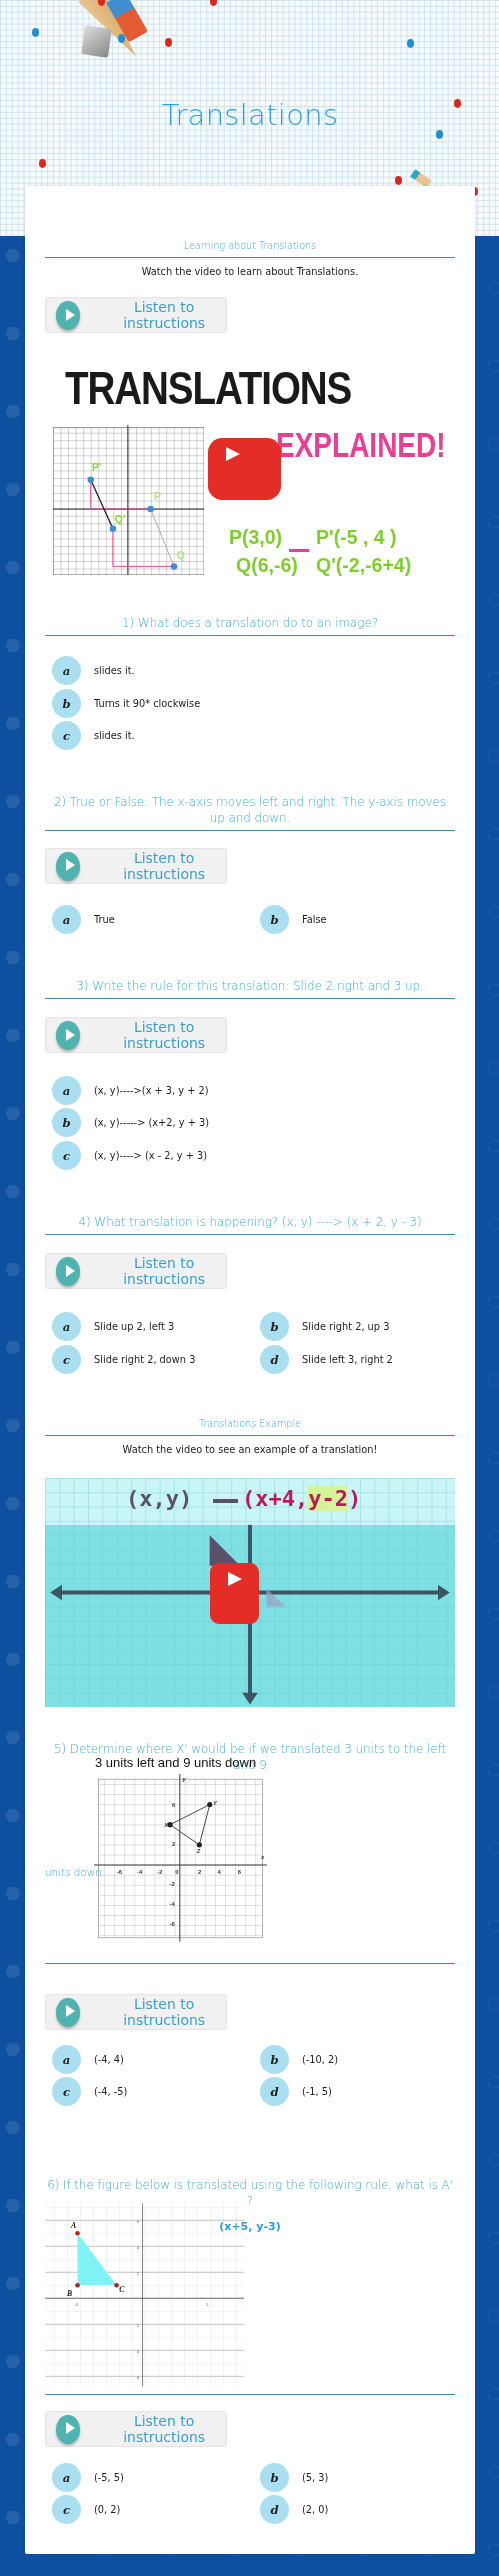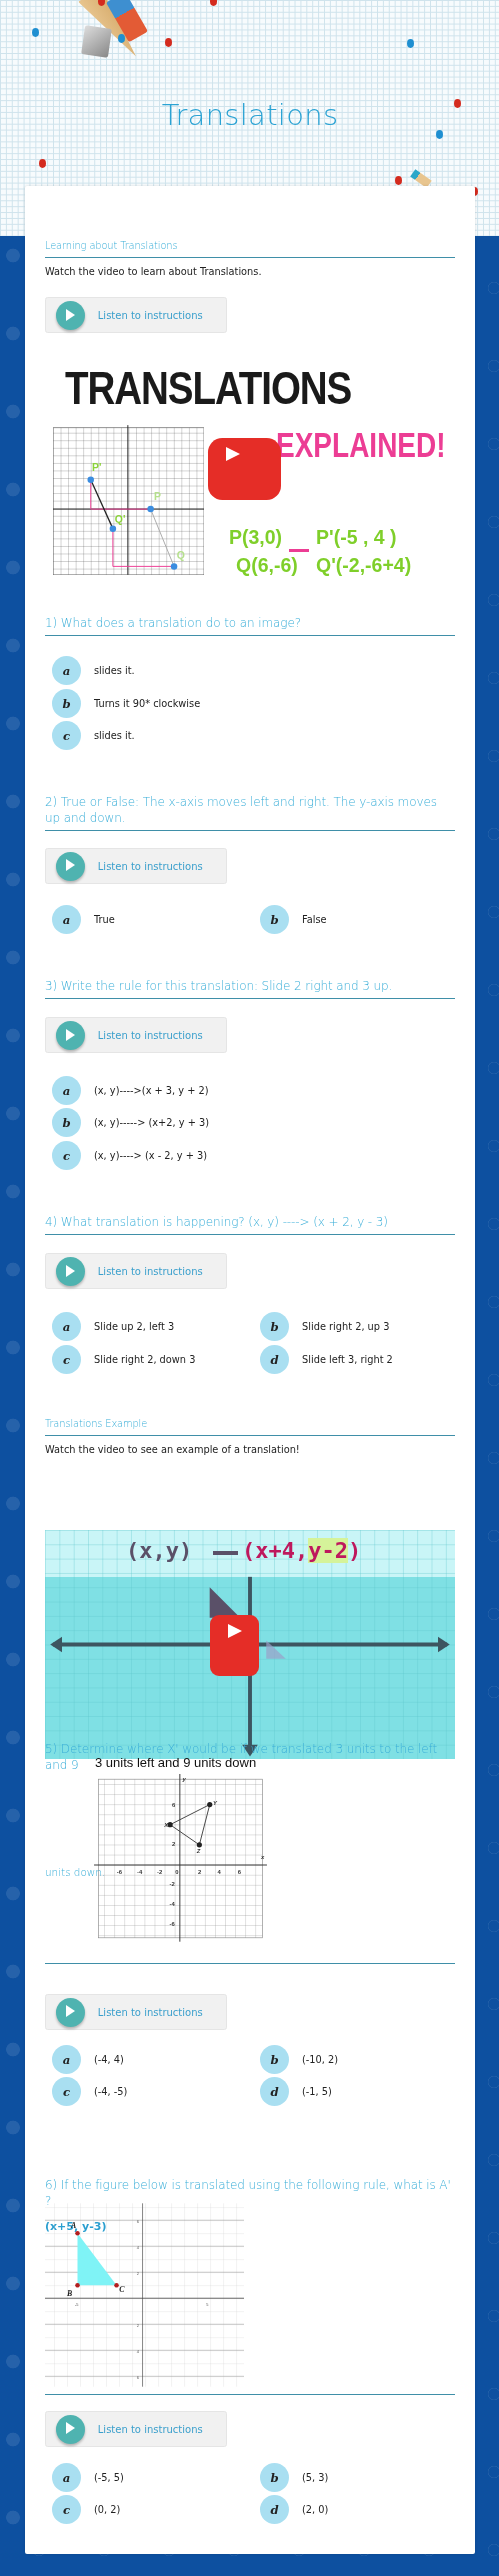--- a/index.html
+++ b/index.html
@@ -58,20 +58,21 @@
   .page-title {
     position: absolute; left: 0; top: 98px; width: 500px; text-align: center;
     font-family: "DejaVu Sans", sans-serif; font-weight: 300;
     font-size: 29px; color: #2ba3d4; letter-spacing: 0.3px;
   }
   
   .card {
     position: absolute; left: 25px; top: 186px; width: 450px; height: 2368px;
     background: #fff; border-radius: 2px;
     box-shadow: 0 0 2.6px rgba(0,0,0,0.15);
+    text-align: center;
   }
   .section { position: absolute; left: 20px; width: 410px; }
   .sec-title {
     font-family: "DejaVu Sans", sans-serif; font-weight: 300;
     color: #3aaed8; font-size: 9.8px; line-height: 15.6px;
     padding-bottom: 3.9px; border-bottom: 1px solid #3f8fa8;
     letter-spacing: -0.1px;
   }
   .sec-title.big { font-size: 12px; }
   .desc { font-size: 9.8px; color: #222; margin-top: 6.5px; line-height: 14.3px; }
@@ -82,21 +83,21 @@
   }
   .listen-circle {
     width: 29px; height: 29px; border-radius: 50%; background: #4fb3b0;
     margin-left: 9.8px; position: relative;
     box-shadow: 0 2px 2.6px rgba(0,0,0,0.25);
   }
   .listen-circle::after {
     content: ""; position: absolute; left: 10.4px; top: 7.8px;
     border-left: 9.8px solid #fff; border-top: 6.5px solid transparent; border-bottom: 6.5px solid transparent;
   }
-  .listen-label { font-size: 10px; color: #3a9fcc; margin-left: 13px; }
+  .listen-label { font-size: 14px; color: #3a9fcc; margin-left: 22px; }
   .opt {
     position: absolute; display: flex; align-items: center; height: 29px;
   }
   .opt-badge {
     width: 29px; height: 29px; border-radius: 50%; background: #a9dff1;
     display: flex; align-items: center; justify-content: center;
     font-family: "DejaVu Serif", serif; font-style: italic; font-weight: bold;
     font-size: 11.7px; color: #222; cursor: pointer;
   }
   .opt-label { font-size: 9.8px; color: #222; margin-left: 13px; }
@@ -256,21 +257,21 @@
   </div>
   <div class="opt" style="left:235px;top:1159px">
     <span class="opt-badge">d</span>
     <span class="opt-label">Slide left 3, right 2</span>
   </div>
 
   <div class="section" style="top:1230px">
     <div class="sec-title">Translations Example</div>
     <div class="desc">Watch the video to see an example of a translation!</div>
   </div>
-  <div class="video1" style="left:20px;top:1344px;width:410px;height:229px;background:#7fe0e4">
+  <div class="video1" style="left:20px;top:1292px;width:410px;height:229px;background:#7fe0e4">
     <div style="position:absolute;left:0;top:0;width:410px;height:47px;background:#c9f5f7"></div>
     <svg class="grid-svg" style="left:0;top:0" width="410" height="229" viewBox="0 0 630 352">
       <defs>
         <pattern id="g2" width="22" height="22" patternUnits="userSpaceOnUse">
           <path d="M22 0 L0 0 0 22" fill="none" stroke="#5cc6cc" stroke-width="1"></path>
         </pattern>
       </defs>
       <rect x="0" y="0" width="630" height="352" fill="url(#g2)"></rect>
       <line x1="12" y1="176" x2="618" y2="176" stroke="#3d5560" stroke-width="6"></line>
       <polygon points="8,176 26,164 26,188" fill="#3d5560"></polygon>

